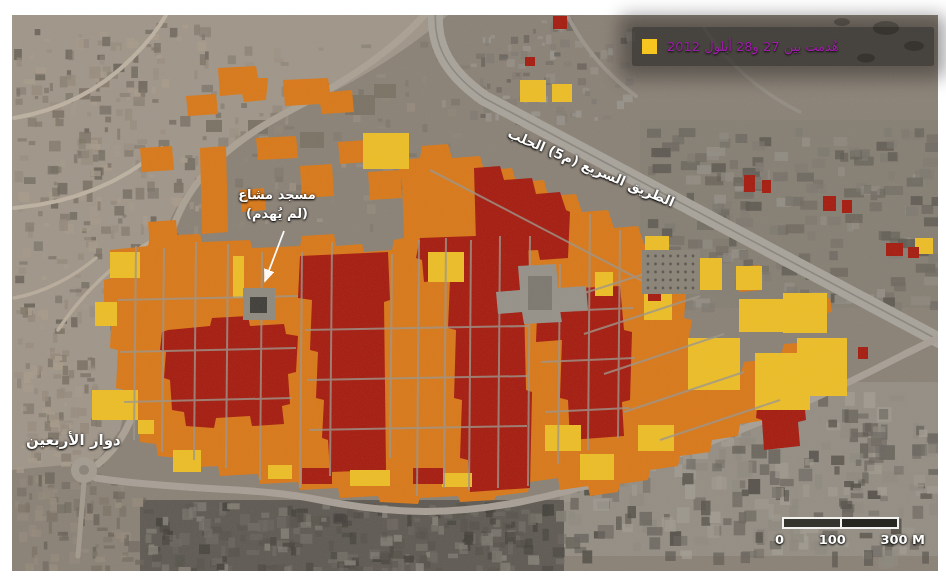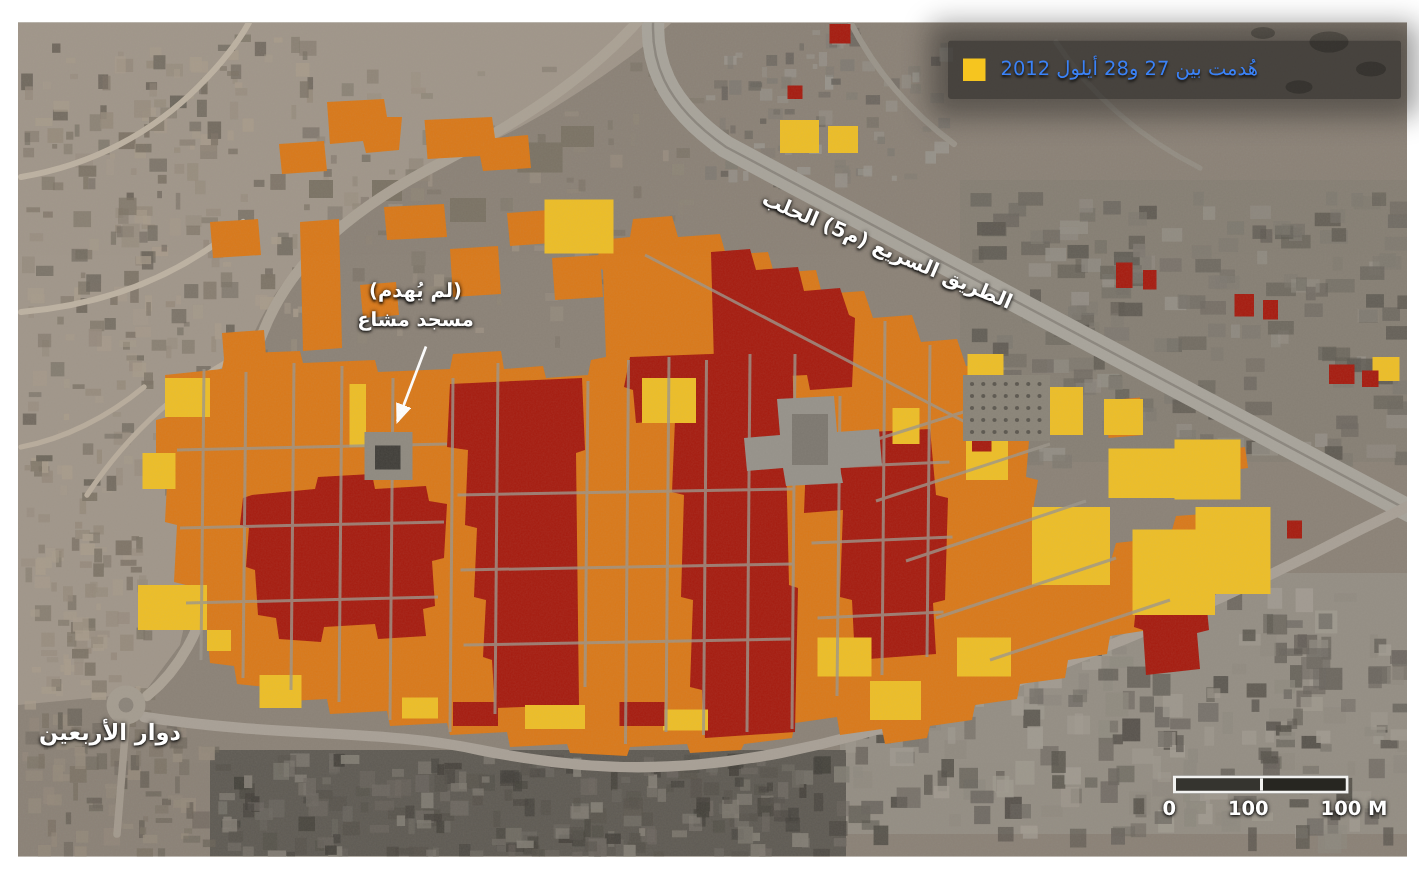--- a/index.html
+++ b/index.html
@@ -7,27 +7,27 @@
   .screen{position:relative;width:946px;height:586px;background:#ffffff;overflow:hidden;}
   .map{position:absolute;left:12px;top:15px;width:926px;height:556px;background:#8b8277;overflow:hidden;}
   .map svg{display:block;}
   .maplabel{position:absolute;color:#ffffff;text-shadow:0 1px 2px rgba(0,0,0,.95),0 0 3px rgba(0,0,0,.8);white-space:nowrap;}
   .legend{position:absolute;left:632px;top:27px;width:282px;padding:8px 10px 9px 10px;
           background:rgba(14,14,14,.55);border-radius:2px;
           box-shadow:0 0 18px 12px rgba(14,14,14,.38);
           display:flex;flex-direction:column;gap:6px;}
   .legend-row{display:flex;align-items:center;gap:10px;height:22px;}
   .swatch{width:15px;height:15px;flex:0 0 15px;}
-  .legend-label{color:#3b82f6;font-size:13px;line-height:1;white-space:nowrap;
+  .legend-label{color:#a21caf;font-size:13px;line-height:1;white-space:nowrap;
                 text-shadow:0 1px 2px rgba(0,0,0,.9);}
   .highway-label{left:505px;top:160px;width:176px;text-align:center;font-size:13.5px;font-weight:bold;
                  transform:rotate(23deg);transform-origin:center;}
   .mosque-label{left:215px;top:186px;width:124px;text-align:center;font-size:13px;font-weight:bold;
                 line-height:1.45;white-space:normal;}
-  .roundabout-label{left:26px;top:431px;font-size:15px;font-weight:bold;margin-top:48px;}
+  .roundabout-label{left:26px;top:431px;font-size:15px;font-weight:bold;}
   .scalebar{position:absolute;left:775px;top:517px;width:150px;}
   .scalebar-bar{margin-left:7px;width:113px;height:8px;border:2px solid #f2f2f0;background:#2e2d2a;display:flex;}
   .scalebar-seg{flex:1;background:#35342f;}
   .scalebar-seg2{background:#272621;}
   .scalebar-div{width:2px;background:#f2f2f0;}
   .scalebar-labels{display:flex;justify-content:space-between;width:150px;margin-top:3px;
                    color:#fff;font-weight:bold;font-size:13px;
                    text-shadow:0 1px 2px rgba(0,0,0,.95),0 0 3px rgba(0,0,0,.7);}
 </style>
 </head>
@@ -1624,31 +1624,31 @@
   <div class="legend">
     <div class="legend-row">
       <span class="swatch" style="background: rgb(246, 197, 31);"></span>
       <span class="legend-label" dir="rtl">هُدمت بين 27 و28 أيلول 2012</span>
     </div>
   </div>
 
   <div class="maplabel highway-label" dir="rtl">الطريق السريع (م5) الحلب</div>
 
   <div class="maplabel mosque-label" dir="rtl">
+    <div>مسجد مشاع</div>
     <div>(لم يُهدم)</div>
-    <div>مسجد مشاع</div>
   </div>
 
   <div class="maplabel roundabout-label" dir="rtl">دوار الأربعين</div>
 
   <div class="scalebar">
     <div class="scalebar-bar">
       <div class="scalebar-seg"></div>
       <div class="scalebar-div"></div>
       <div class="scalebar-seg scalebar-seg2"></div>
     </div>
     <div class="scalebar-labels">
       <span>0</span>
       <span>100</span>
-      <span>100 M</span>
+      <span>300 M</span>
     </div>
   </div>
 </div>
 
 </body></html>

